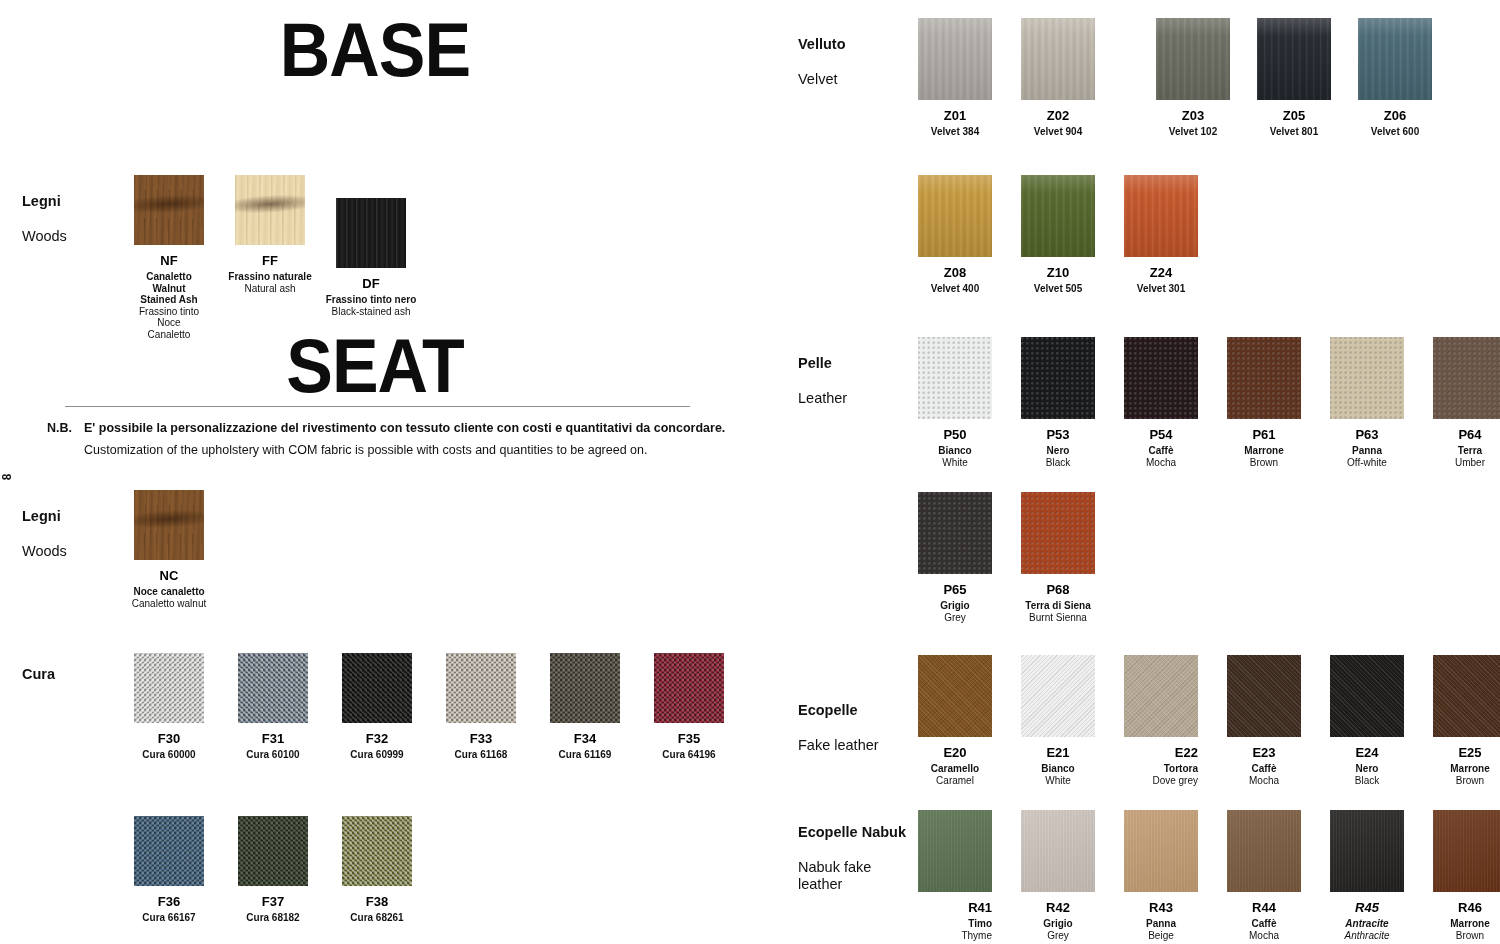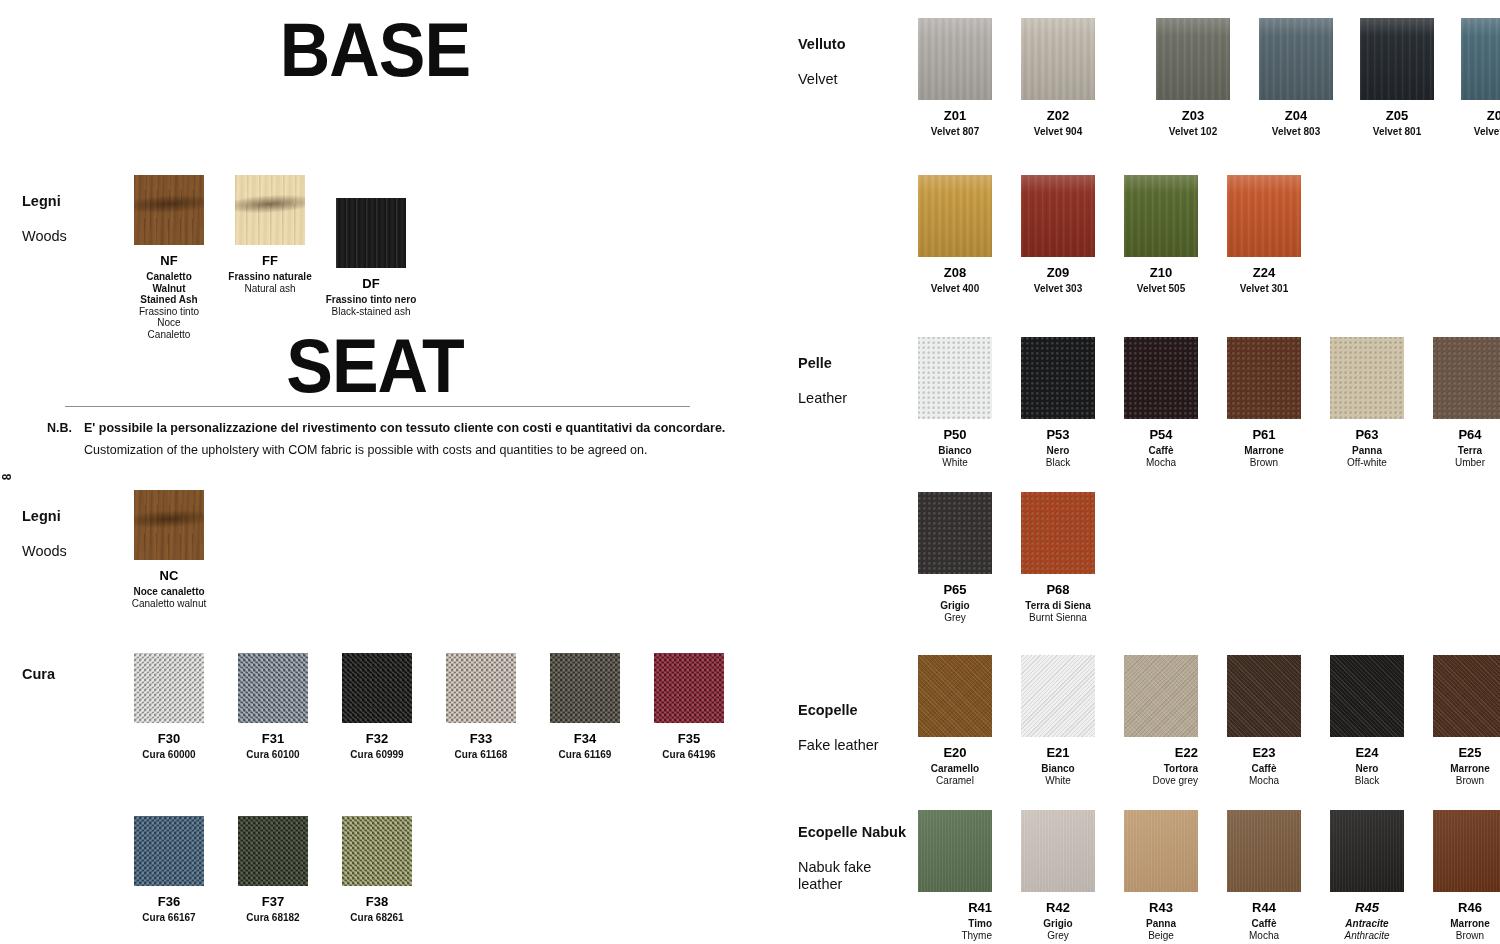--- a/index.html
+++ b/index.html
@@ -335,58 +335,48 @@
 
 <div class="abs grp-label" style="left:798px; top:18px;">
   <span class="it">Velluto</span>
   <span class="en">Velvet</span>
 </div>
 
 <div class="swatch-row" id="velluto-row-0" style="left:918px; top:18px;">
     <div class="swatch-cell" style="margin-right: 29px; width: 74px;">
       <div class="chip tex-velvet" style="background: rgb(179, 175, 170); width: 74px; height: 82px;"></div>
       <div class="code">Z01</div>
-      <div class="n-it">Velvet 807</div>
+      <div class="n-it">Velvet 384</div>
     </div>
     <div class="swatch-cell" style="margin-right: 29px; width: 74px;">
       <div class="chip tex-velvet" style="background: rgb(192, 185, 173); width: 74px; height: 82px;"></div>
       <div class="code">Z02</div>
       <div class="n-it">Velvet 904</div>
     </div>
     <div class="swatch-cell" style="margin-right: 29px; width: 74px; padding-left: 32px;">
       <div class="chip tex-velvet" style="background: rgb(109, 110, 99); width: 74px; height: 82px;"></div>
       <div class="code">Z03</div>
       <div class="n-it">Velvet 102</div>
     </div>
-    <div class="swatch-cell" style="margin-right: 29px; width: 74px;">
-      <div class="chip tex-velvet" style="background: rgb(85, 102, 110); width: 74px; height: 82px;"></div>
-      <div class="code">Z04</div>
-      <div class="n-it">Velvet 803</div>
-    </div>
     <div class="swatch-cell" style="margin-right: 29px; width: 70px;">
       <div class="chip tex-velvet" style="background: rgb(35, 40, 46); width: 74px; height: 82px;"></div>
       <div class="code">Z05</div>
       <div class="n-it">Velvet 801</div>
     </div>
     <div class="swatch-cell" style="margin-right: 29px; width: 74px;">
       <div class="chip tex-velvet" style="background: rgb(74, 106, 119); width: 74px; height: 82px;"></div>
       <div class="code">Z06</div>
       <div class="n-it">Velvet 600</div>
     </div>
   </div>
 <div class="swatch-row" id="velluto-row-1" style="left:918px; top:175px;">
     <div class="swatch-cell" style="margin-right: 29px; width: 74px;">
       <div class="chip tex-velvet" style="background: rgb(199, 154, 63); width: 74px; height: 82px;"></div>
       <div class="code">Z08</div>
       <div class="n-it">Velvet 400</div>
-    </div>
-    <div class="swatch-cell" style="margin-right: 29px; width: 74px;">
-      <div class="chip tex-velvet" style="background: rgb(141, 46, 32); width: 74px; height: 82px;"></div>
-      <div class="code">Z09</div>
-      <div class="n-it">Velvet 303</div>
     </div>
     <div class="swatch-cell" style="margin-right: 29px; width: 74px;">
       <div class="chip tex-velvet" style="background: rgb(86, 104, 44); width: 74px; height: 82px;"></div>
       <div class="code">Z10</div>
       <div class="n-it">Velvet 505</div>
     </div>
     <div class="swatch-cell" style="margin-right: 29px; width: 74px;">
       <div class="chip tex-velvet" style="background: rgb(198, 87, 42); width: 74px; height: 82px;"></div>
       <div class="code">Z24</div>
       <div class="n-it">Velvet 301</div>

